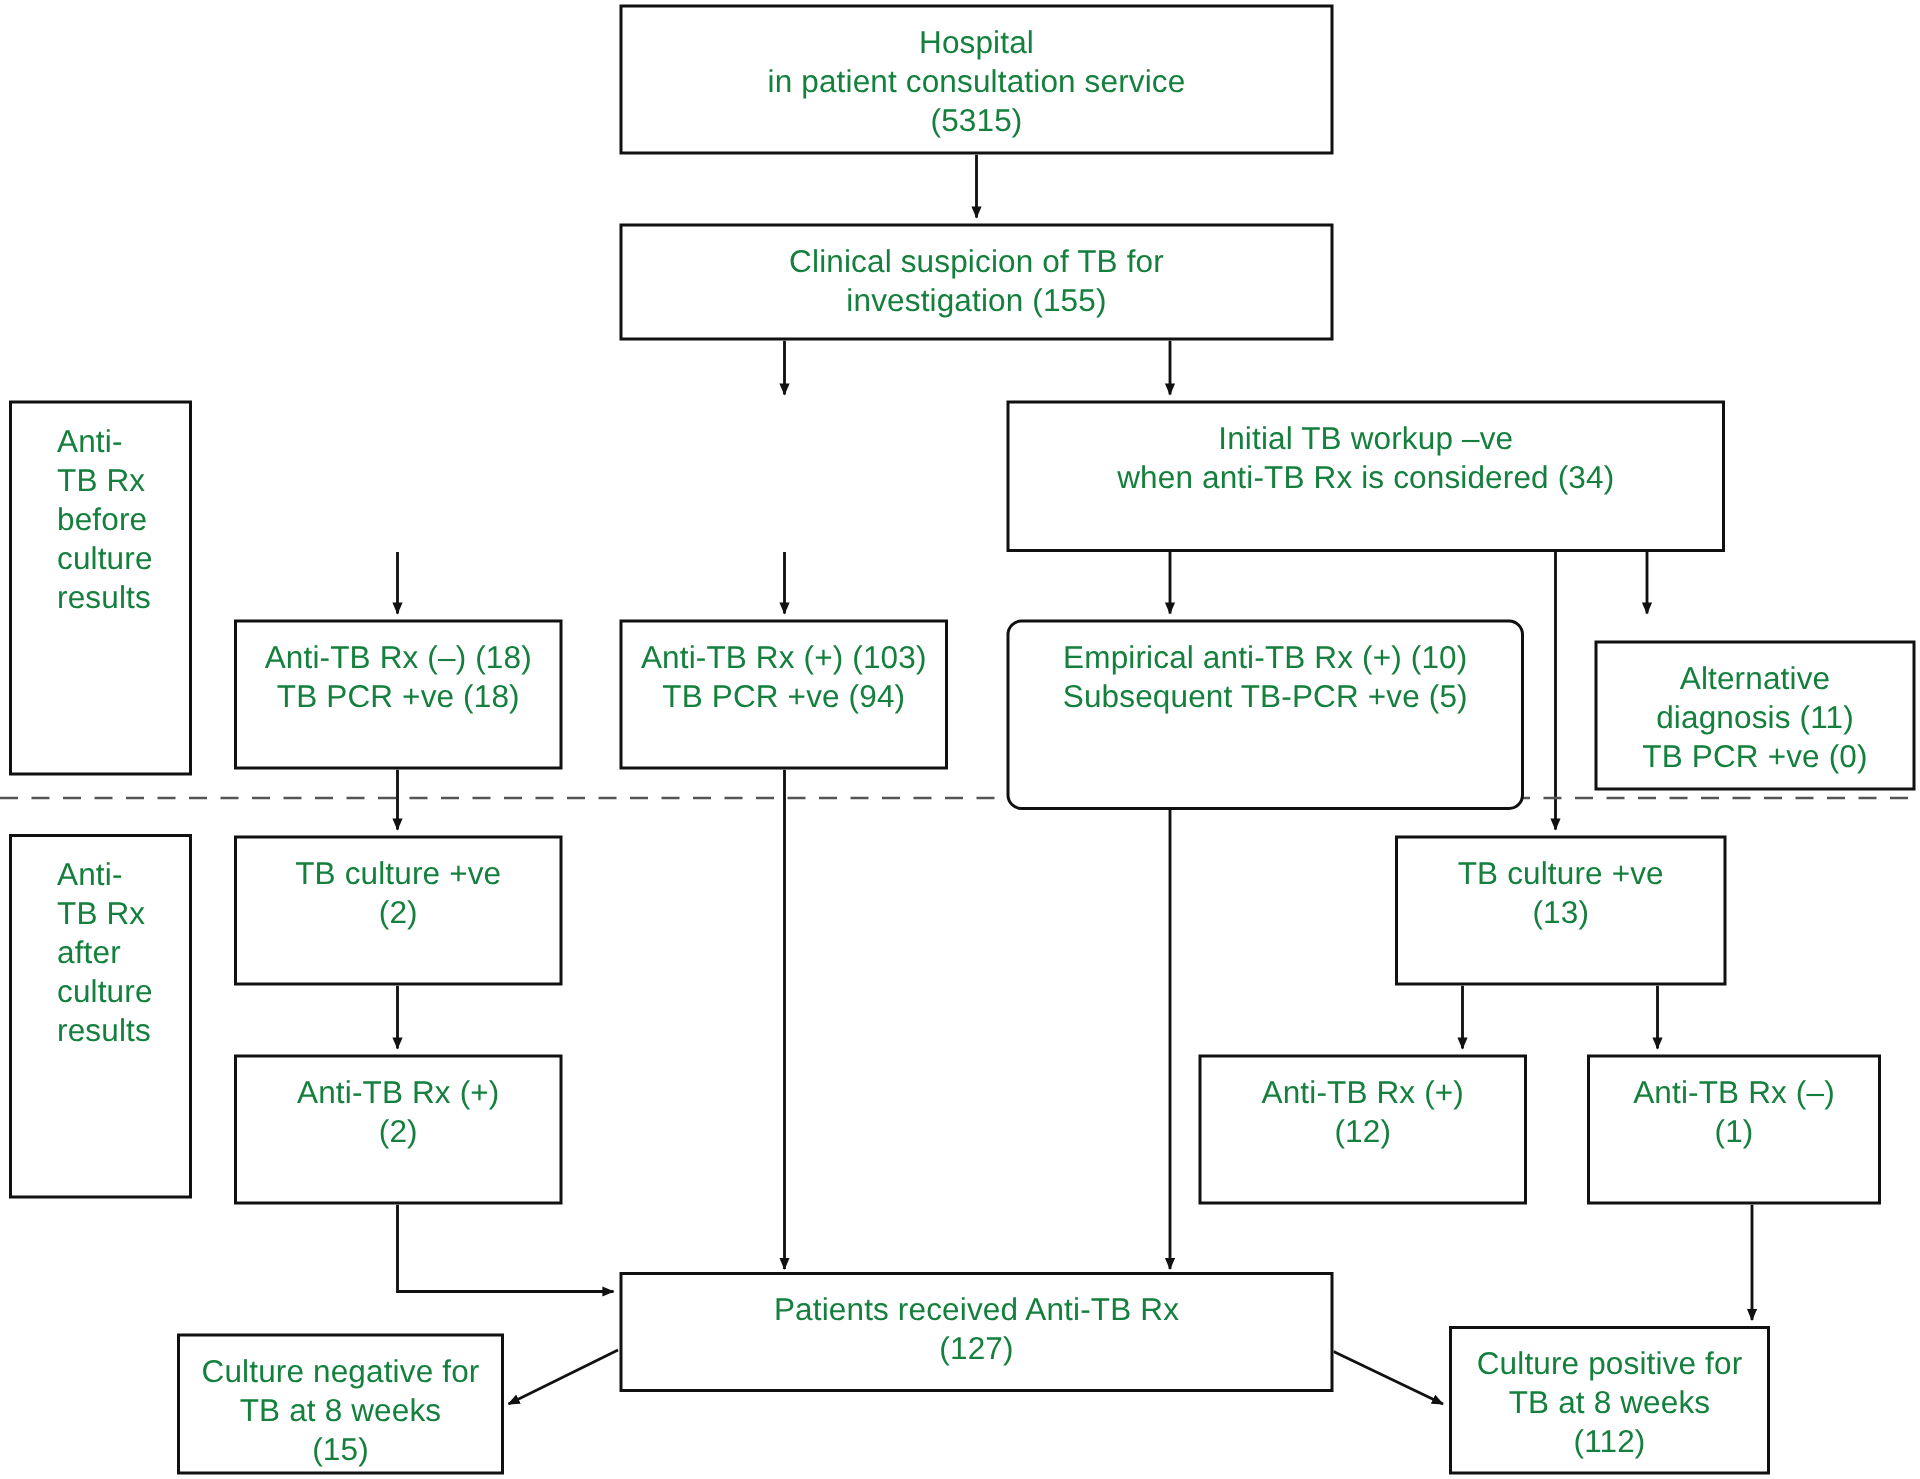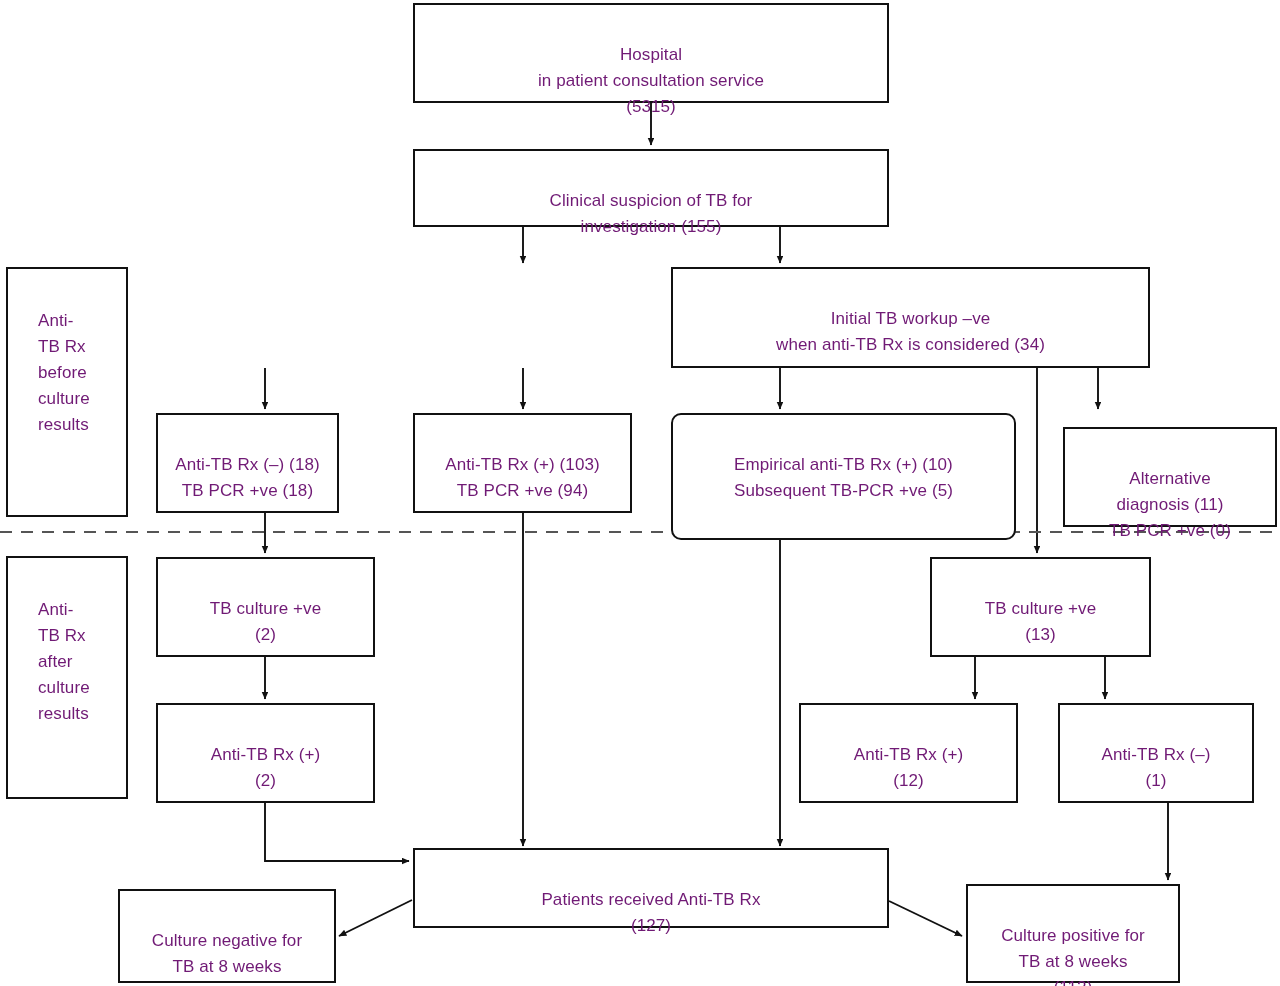--- a/index.html
+++ b/index.html
@@ -27,27 +27,26 @@
     position: absolute;
     box-sizing: border-box;
     border: 2px solid #111111;
     background: #ffffff;
     display: flex;
     align-items: flex-start;
     justify-content: center;
     padding-top: 11px;
   }
   .node .txt {
-    font-size: 17px;
+    font-size: 21px;
     line-height: 26px;
-    color: #701a75;
+    color: #15803d;
     text-align: center;
     white-space: pre-line;
     letter-spacing: 0.1px;
-    margin-top: 26px;
   }
   .node.sideband {
     align-items: flex-start;
     justify-content: flex-start;
     padding-top: 13px;
     padding-left: 30px;
   }
   .node.sideband .txt {
     text-align: left;
   }
@@ -131,21 +130,21 @@
     <span class="txt">Clinical suspicion of TB for
 investigation (155)</span>
   </div>
 
 
   <div class="node" style="left:671px; top:267px; width:479px; height:101px;">
     <span class="txt">Initial TB workup –ve
 when anti-TB Rx is considered (34)</span>
   </div>
 
-  <div class="node" style="left:156px; top:413px; width:183px; height:100px;">
+  <div class="node" style="left:156px; top:413px; width:219px; height:100px;">
     <span class="txt">Anti-TB Rx (–) (18)
 TB PCR +ve (18)</span>
   </div>
 
   <div class="node" style="left:413px; top:413px; width:219px; height:100px;">
     <span class="txt">Anti-TB Rx (+) (103)
 TB PCR +ve (94)</span>
   </div>
 
   <div class="node" style="left:671px; top:413px; width:345px; height:127px;border-radius:10px;">

